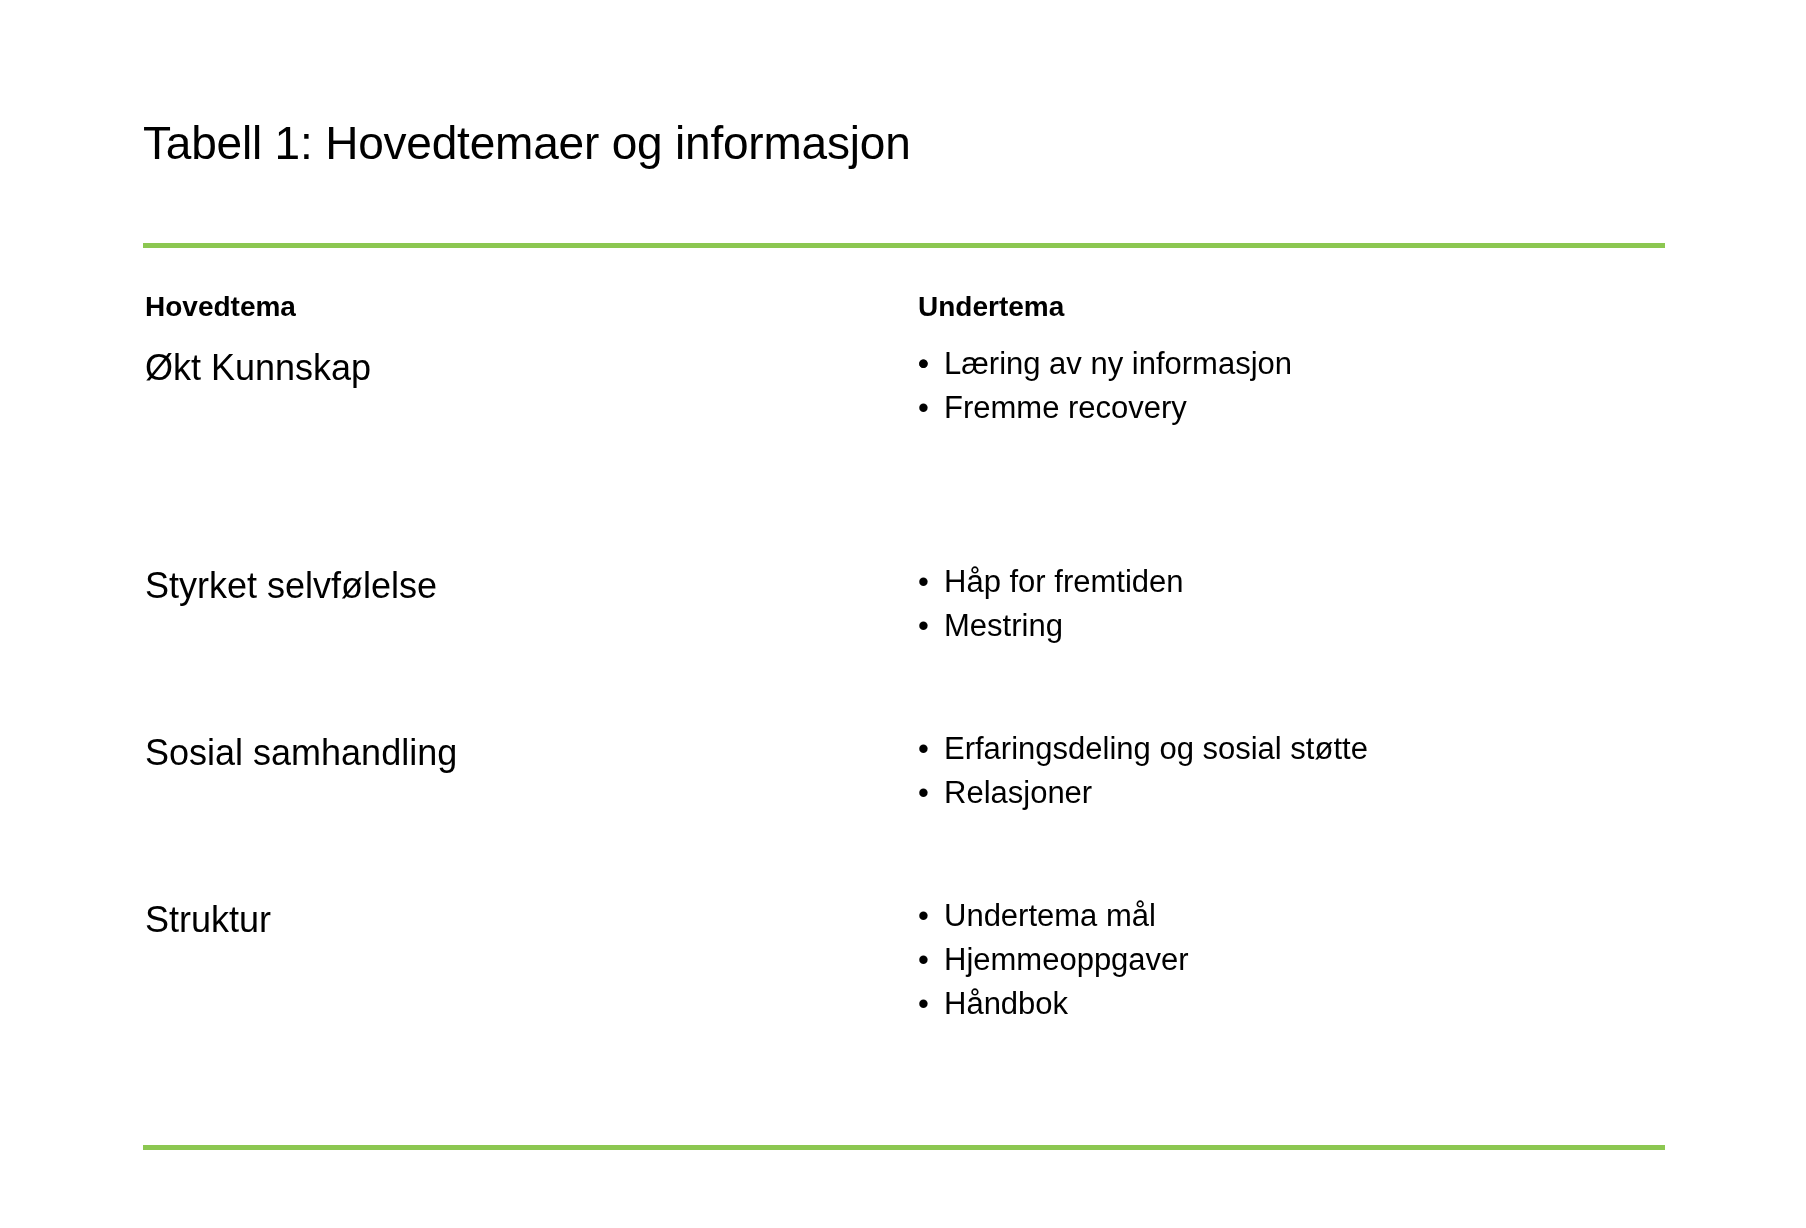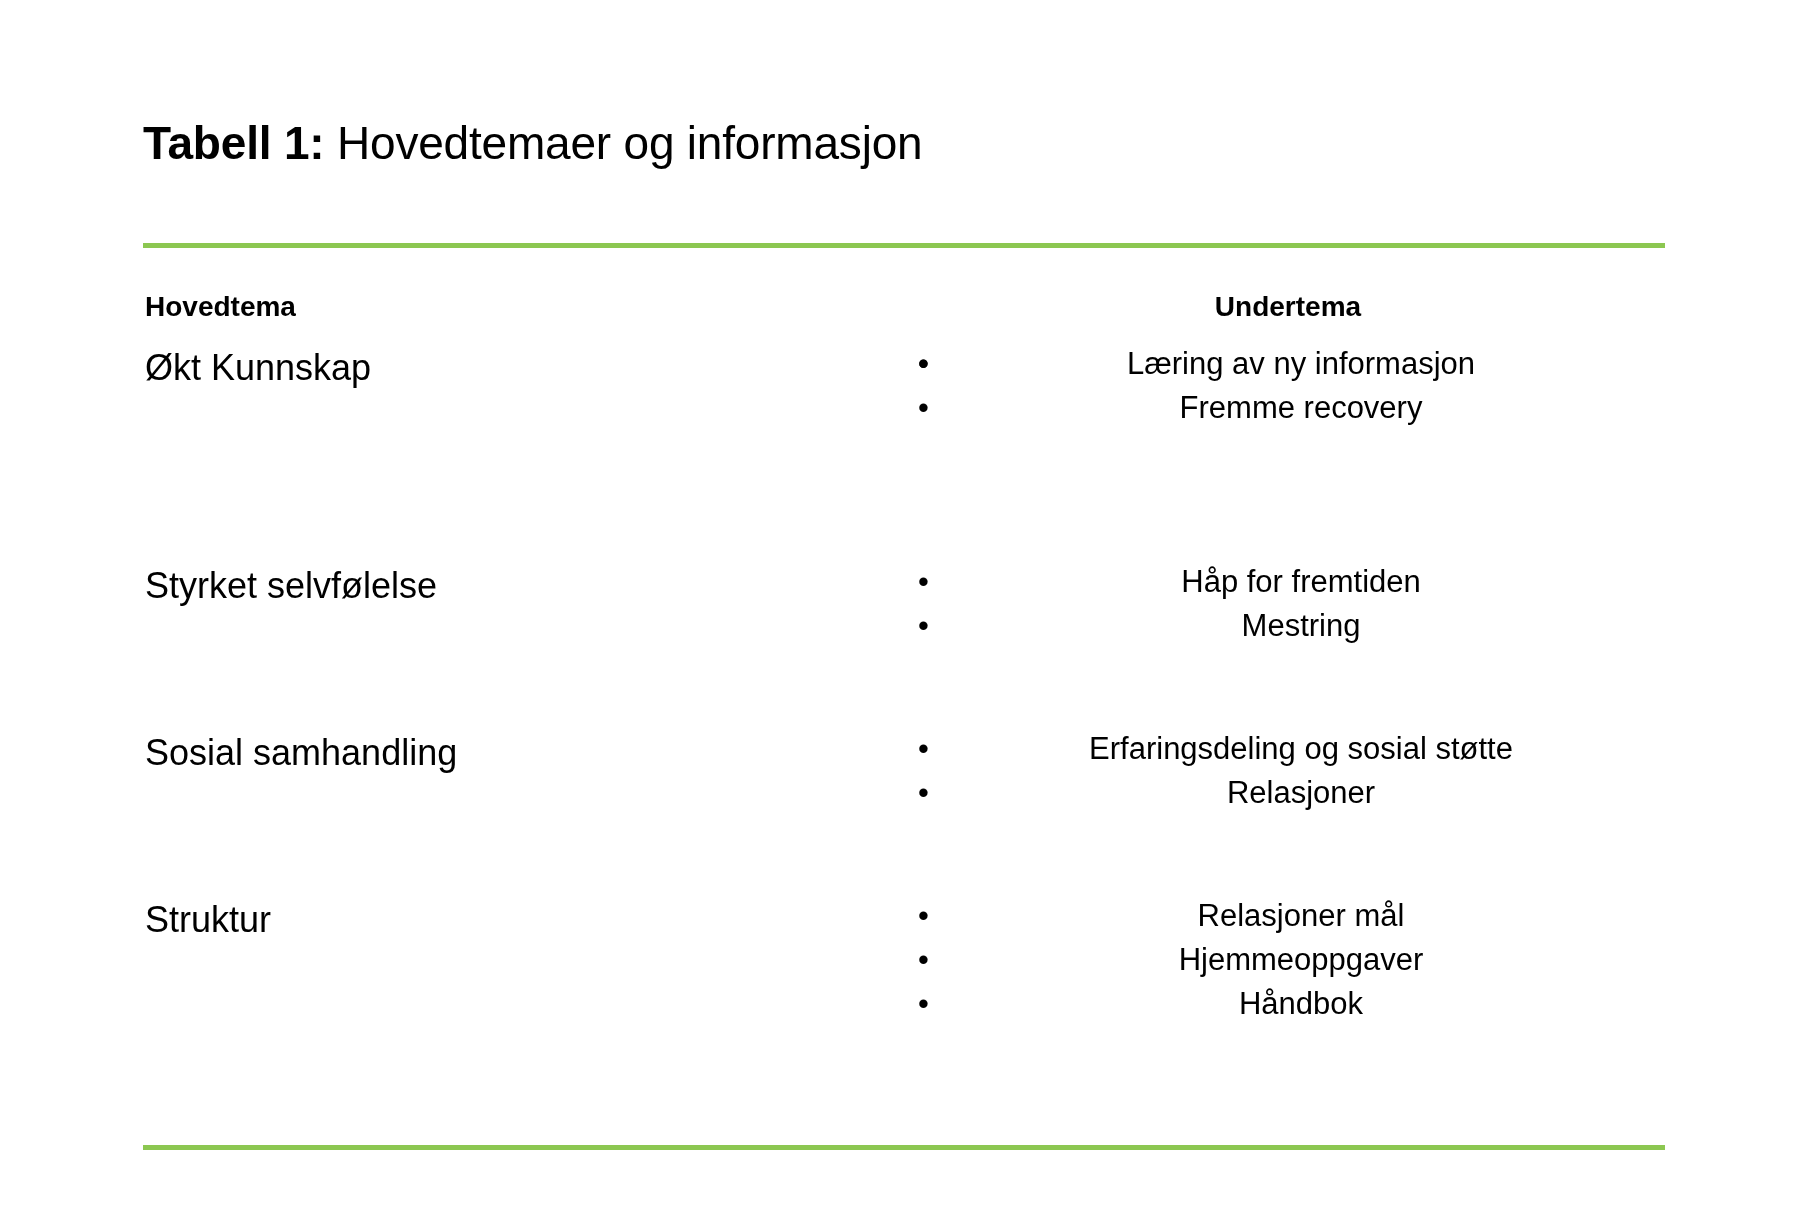--- a/index.html
+++ b/index.html
@@ -26,21 +26,21 @@
     position: absolute;
     left: 143px;
     top: 117px;
     font-size: 46px;
     line-height: 1.15;
     letter-spacing: -0.2px;
     white-space: nowrap;
     color: #000000;
   }
   .title .strong {
-    font-weight: 700;
+    font-weight: 400;
     margin-top: 16px;
   }
   .title .rest {
     font-weight: 400;
   }
 
   .rule {
     position: absolute;
     left: 143px;
     width: 1522px;
@@ -67,21 +67,20 @@
     position: absolute;
     left: 2px;
     top: 0;
     width: 620px;
   }
   .col-sub {
     position: absolute;
     left: 775px;
     top: 0;
     width: 740px;
-    text-align: center;
   }
 
   .hdr {
     font-size: 28px;
     font-weight: 700;
     line-height: 1.2;
     white-space: nowrap;
   }
 
   .cell-text {
@@ -175,21 +174,21 @@
         </ul>
       </div>
     </div>
 
     <div class="row" id="row-4">
       <div class="col-main">
         <div class="cell-text">Struktur</div>
       </div>
       <div class="col-sub">
         <ul class="bullets">
-          <li><span class="bullet-dot">•</span><span>Relasjoner mål</span></li>
+          <li><span class="bullet-dot">•</span><span>Undertema mål</span></li>
           <li><span class="bullet-dot">•</span><span>Hjemmeoppgaver</span></li>
           <li><span class="bullet-dot">•</span><span>Håndbok</span></li>
         </ul>
       </div>
     </div>
 
   </div>
 
   <div class="rule rule-bottom" style="background: rgb(140, 199, 81);"></div>
 

